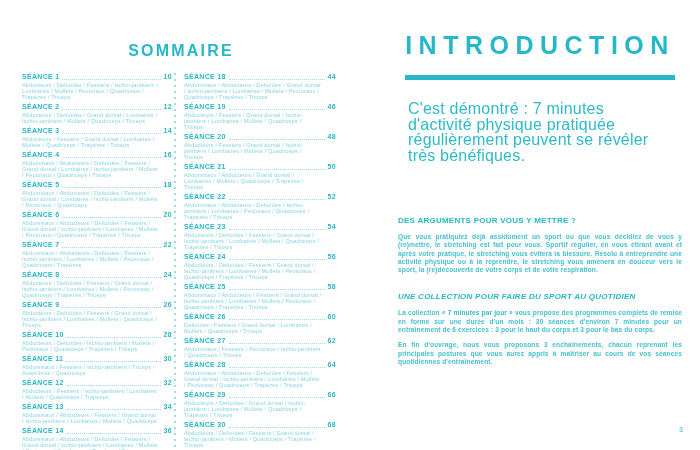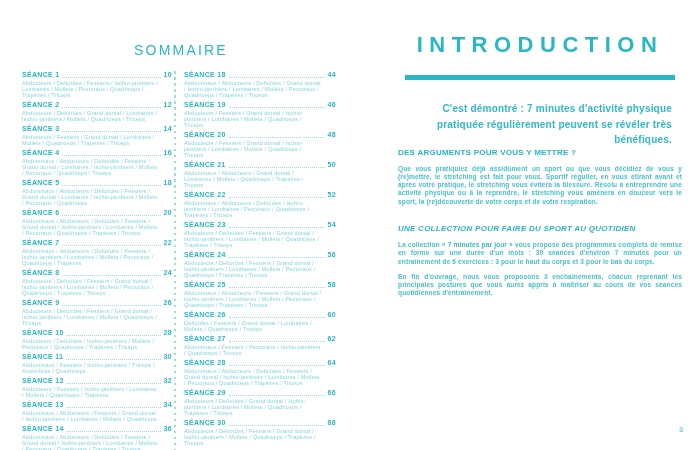--- a/index.html
+++ b/index.html
@@ -1,45 +1,45 @@
 <!DOCTYPE html>
 <html><head>
 <meta charset="utf-8">
 <style>
   html,body{margin:0;padding:0;background:#ffffff;}
   body{width:700px;height:450px;overflow:hidden;font-family:"Liberation Sans",sans-serif;}
   .spread{position:relative;width:700px;height:450px;background:#fff;}
 
   
   .left-content{position:absolute;left:22px;top:0;width:318px;}
-  .sommaire-title{margin:42px 0 0 0;text-align:center;font-size:14px;font-weight:normal;
+  .sommaire-title{margin:42px 0 0 0;text-align:center;font-size:16px;font-weight:bold;
     letter-spacing:2.2px;color:#28b7c6;}
   .toc-columns{display:flex;margin-top:13px;align-items:stretch;}
   .toc-col{width:150px;}
   .toc-col.second{width:160px;padding-left:8px;box-sizing:border-box;}
   .toc-divider{width:2px;margin-left:2px;
     background:repeating-linear-gradient(180deg,#9edde5 0 2.5px,transparent 2.5px 6px);}
   .toc-entry{margin-bottom:3px;}
   .toc-line{display:flex;align-items:flex-end;color:#28b7c6;font-size:7px;font-weight:bold;
     letter-spacing:.3px;line-height:8px;}
   .toc-leader{flex:1;border-bottom:1.6px dotted #9edde5;margin:0 3px 1.5px 3px;min-width:6px;}
   .toc-page{font-size:7px;font-weight:bold;color:#28b7c6;}
   .toc-muscles{color:#84d5de;font-size:5.6px;line-height:6px;margin-top:1px;
     letter-spacing:.15px;padding-right:14px;}
 
   
   .right-content{position:absolute;left:398px;top:0;width:284px;}
-  .intro-title{margin:30px 0 0 0;text-align:center;color:#28b7c6;font-size:22px;
+  .intro-title{margin:30px 0 0 0;text-align:center;color:#28b7c6;font-size:25px;
     font-weight:800;letter-spacing:6.5px;line-height:30px;white-space:nowrap;}
   .intro-rule{height:5px;width:270px;margin:15px auto 0 auto;background:#28b7c6;}
-  .statement{margin:21px 10px 0 10px;text-align:right;color:#2fbac8;font-size:10px;
-    font-weight:bold;line-height:15.5px;letter-spacing:.2px;}
+  .statement{margin:21px 10px 0 10px;text-align:left;color:#2fbac8;font-size:16px;
+    font-weight:normal;line-height:15.5px;letter-spacing:.2px;}
   .section-heading{margin:0;color:#28b7c6;font-size:8px;font-weight:bold;
     letter-spacing:.25px;line-height:10px;}
-  .section-heading.first{}
+  .section-heading.first{margin-top:53px;}
   .section-heading.second{margin-top:18px;font-style:italic;}
   .body-para{margin:7px 0 0 0;color:#46c1cd;font-size:6.6px;font-weight:600;
     line-height:8.3px;text-align:justify;letter-spacing:.1px;}
   .body-para .bold{font-weight:800;color:#33bcc9;}
   .page-number{position:absolute;left:679px;top:425px;color:#6fd0da;font-size:7.5px;
     font-weight:bold;}
 </style>
 </head>
 <body>
 

